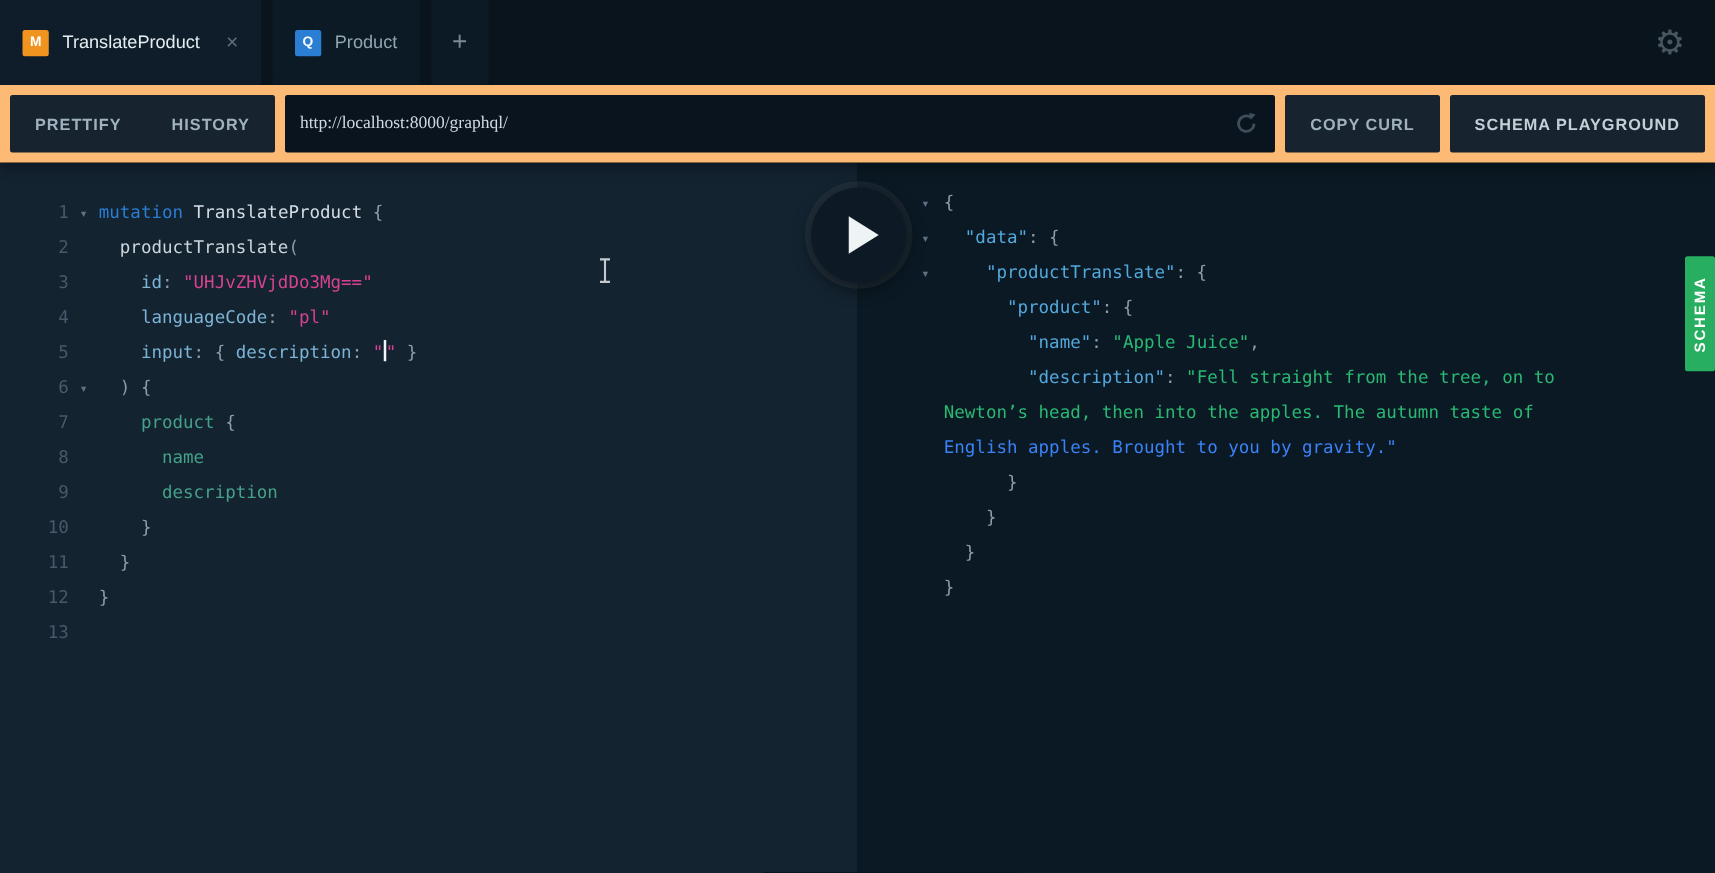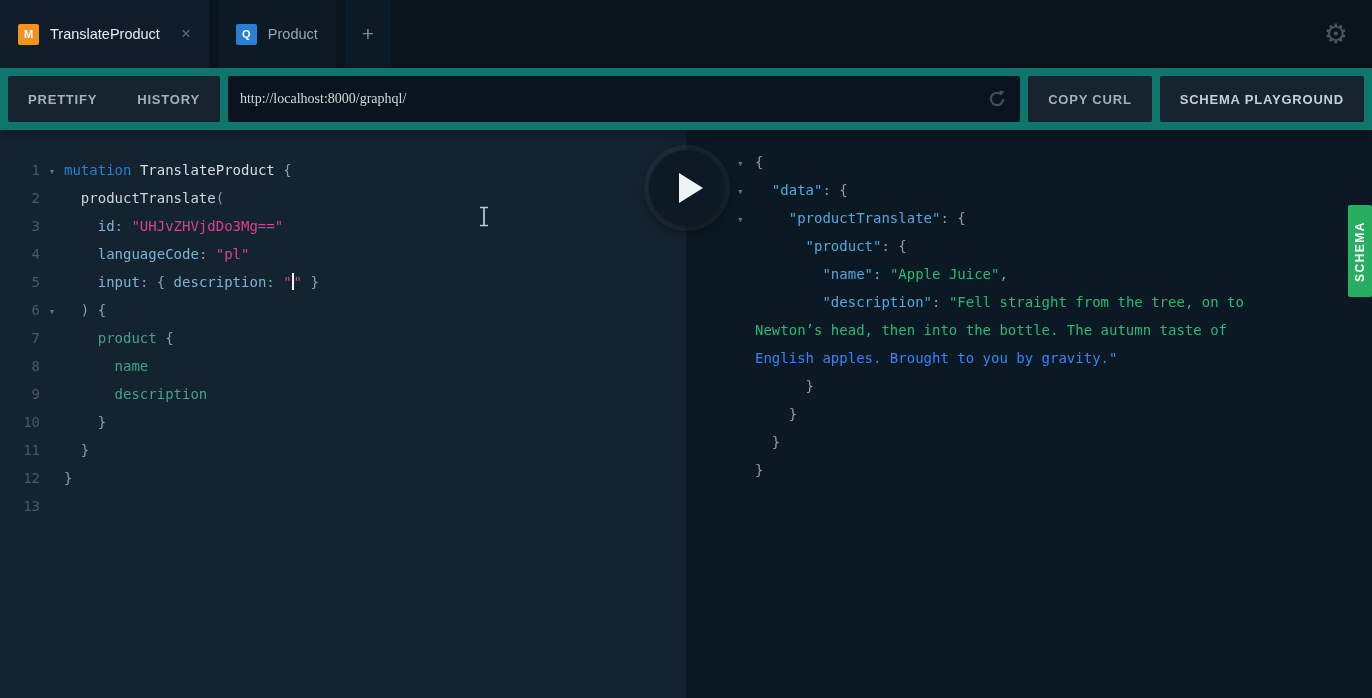--- a/index.html
+++ b/index.html
@@ -19,34 +19,34 @@
   .tab.inactive { background:#0c1a25; }
   .badge { width:21px; height:21px; border-radius:2px; color:#fff; font-size:11px; font-weight:bold;
            display:flex; align-items:center; justify-content:center; flex:none; }
   .tab-label { font-size:14.5px; color:#93a5b1; }
   .tab.active .tab-label { color:#e6edf2; }
   .tab-close { color:#5d6e7a; font-size:17px; margin-left:10px; cursor:pointer; }
   .plus-tab { width:46px; justify-content:center; padding:0; background:#0c1a25; color:#7a8893; font-size:21px; }
   .gear { margin-left:auto; align-self:center; padding-right:24px; color:#47565f; font-size:27px; cursor:pointer; line-height:1; }
 
   
-  .toolbar { height:62px; background:#0f766e; display:flex; align-items:center; padding:0 8px; gap:8px;
+  .toolbar { height:62px; background:#fdba74; display:flex; align-items:center; padding:0 8px; gap:8px;
              box-shadow:0 5px 9px rgba(0,0,0,0.28); position:relative; z-index:2; flex:none; }
   .tb-btn { background:#17232e; border:none; color:#9fb2bd; font-family:inherit; font-size:13px; font-weight:bold;
             letter-spacing:0.8px; height:46px; padding:0 20px; cursor:pointer; border-radius:2px; }
   .btn-group { display:flex; background:#17232e; border-radius:2px; }
   .btn-group .tb-btn { background:transparent; }
   .url-bar { flex:1; height:46px; background:#0a141e; border-radius:2px; display:flex; align-items:center; padding:0 12px;font-family:Liberation Serif, serif; }
   .url-input { flex:1; background:transparent; border:none; outline:none; color:#cfdae2; font-size:14px; font-family:inherit; }
   .reload { width:22px; height:22px; cursor:pointer; flex:none; }
   .share-btn { color:#c4d0d8; }
 
   
   .main { flex:1; display:flex; position:relative; overflow:hidden; }
-  .pane { font-family:"DejaVu Sans Mono", monospace; font-size:14px; line-height:28px; }
+  .pane { font-family:"DejaVu Sans Mono", monospace; font-size:14px; line-height:28px;padding-left:15px; }
   .editor-pane { width:686px; background:#132330; padding-top:26px; }
   .result-pane { width:686px; background:#0b1924; padding-top:18px; padding-left:51px; }
   .code-line { white-space:pre; height:28px; }
   .gutter-num { display:inline-block; width:40px; text-align:right; color:#47596a; }
   .fold-col { display:inline-block; width:24px; text-align:center; color:#5d7384; font-size:11px; }
   .result-pane .fold-col { width:18px; text-align:left; }
   .code-text { white-space:pre; }
   .caret { display:inline-block; width:2px; height:17px; background:#f2f6f8; vertical-align:-3px; }
 
   .play-btn { position:absolute; left:649px; top:20px; width:76px; height:76px; border-radius:50%;
@@ -116,21 +116,21 @@
         </div>
     </div>
     <div class="pane result-pane">
       <div id="response-lines">
           <div class="code-line"><span class="fold-col">▾</span><span class="code-text"><span style="color: rgb(139, 156, 170);">{</span></span></div>
           <div class="code-line"><span class="fold-col">▾</span><span class="code-text"><span style="color: rgb(191, 203, 211);">  </span><span style="color: rgb(83, 168, 220);">"data"</span><span style="color: rgb(139, 156, 170);">: {</span></span></div>
           <div class="code-line"><span class="fold-col">▾</span><span class="code-text"><span style="color: rgb(191, 203, 211);">    </span><span style="color: rgb(83, 168, 220);">"productTranslate"</span><span style="color: rgb(139, 156, 170);">: {</span></span></div>
           <div class="code-line"><span class="fold-col"></span><span class="code-text"><span style="color: rgb(191, 203, 211);">      </span><span style="color: rgb(83, 168, 220);">"product"</span><span style="color: rgb(139, 156, 170);">: {</span></span></div>
           <div class="code-line"><span class="fold-col"></span><span class="code-text"><span style="color: rgb(191, 203, 211);">        </span><span style="color: rgb(83, 168, 220);">"name"</span><span style="color: rgb(139, 156, 170);">: </span><span style="color: rgb(41, 185, 115);">"Apple Juice"</span><span style="color: rgb(139, 156, 170);">,</span></span></div>
           <div class="code-line"><span class="fold-col"></span><span class="code-text"><span style="color: rgb(191, 203, 211);">        </span><span style="color: rgb(83, 168, 220);">"description"</span><span style="color: rgb(139, 156, 170);">: </span><span style="color: rgb(41, 185, 115);">"Fell straight from the tree, on to</span></span></div>
-          <div class="code-line"><span class="fold-col"></span><span class="code-text"><span style="color: rgb(41, 185, 115);">Newton’s head, then into the bottle. The autumn taste of</span></span></div>
+          <div class="code-line"><span class="fold-col"></span><span class="code-text"><span style="color: rgb(41, 185, 115);">Newton’s head, then into the apples. The autumn taste of</span></span></div>
           <div class="code-line"><span class="fold-col"></span><span class="code-text"><span style="color: #3b82f6;">English apples. Brought to you by gravity."</span></span></div>
           <div class="code-line"><span class="fold-col"></span><span class="code-text"><span style="color: rgb(139, 156, 170);">      }</span></span></div>
           <div class="code-line"><span class="fold-col"></span><span class="code-text"><span style="color: rgb(139, 156, 170);">    }</span></span></div>
           <div class="code-line"><span class="fold-col"></span><span class="code-text"><span style="color: rgb(139, 156, 170);">  }</span></span></div>
           <div class="code-line"><span class="fold-col"></span><span class="code-text"><span style="color: rgb(139, 156, 170);">}</span></span></div>
         </div>
     </div>
 
     <div class="play-btn">
       <svg width="27" height="32" viewBox="0 0 27 32">

